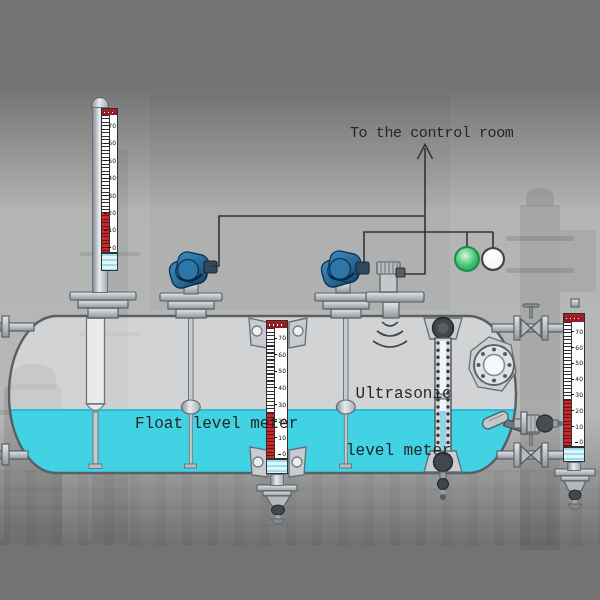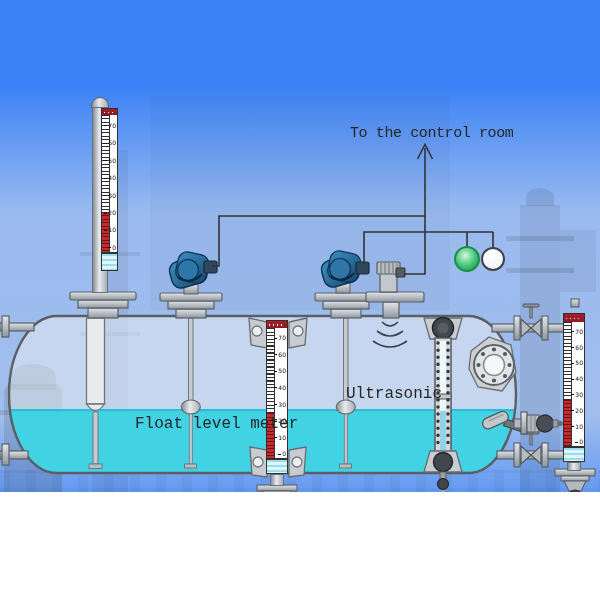--- a/index.html
+++ b/index.html
@@ -1,16 +1,16 @@
 <!DOCTYPE html>
 <html style="--liquid: #41d2e4; --liquid_edge: #2abed6; --red_column: #c32b2f; --cap_red: #a81f28; --window: #dff7fb; --wire: #333333; --tank_stroke: #5a5f63; --green_lamp: #3fc473; --white_lamp: #f1f3f4;"><head>
 <meta charset="utf-8">
 <style>
   html,body{margin:0;padding:0;background:#fff;}
-  #canvas{position:relative;width:600px;height:492px;background:#3b82f6;overflow:hidden;
+  #canvas{position:relative;width:600px;height:600px;background:#737373;overflow:hidden;
           font-family:"Liberation Mono","DejaVu Sans Mono",monospace;}
   .abs{position:absolute;}
   
   .photo-band{left:0;top:85px;width:600px;height:458px;
     background:linear-gradient(180deg,rgba(244,244,244,0) 0%,rgba(233,234,235,.55) 28%,rgba(228,229,230,.6) 72%,rgba(255,255,255,0) 100%);}
   .bg{pointer-events:none;}
   .bg1{left:4px;top:384px;width:58px;height:158px;background:rgba(70,75,78,.17);border-radius:8px 8px 0 0;}
   .bg1cap{left:10px;top:364px;width:46px;height:26px;background:rgba(70,75,78,.20);border-radius:50% 50% 0 0;}
   .bgbar1{left:0;top:410px;width:68px;height:5px;background:rgba(0,0,0,.10);}
   .bgbar2{left:0;top:450px;width:68px;height:5px;background:rgba(0,0,0,.10);}
@@ -371,14 +371,15 @@
     <div class="tube-b" style="left:5px;top:158px;width:14px;height:9px"></div>
   </div>
 
   <div class="lamp lamp-green"></div>
   <div class="lamp lamp-white"></div>
 
   <div class="abs lbl lbl-control">To the control room</div>
   <div class="abs lbl lbl-float">Float level meter</div>
   <div class="abs lbl lbl-ultra">
     <div>Ultrasonic</div>
+    <div>level meter</div>
   </div>
 </div>
 
 </body></html>

